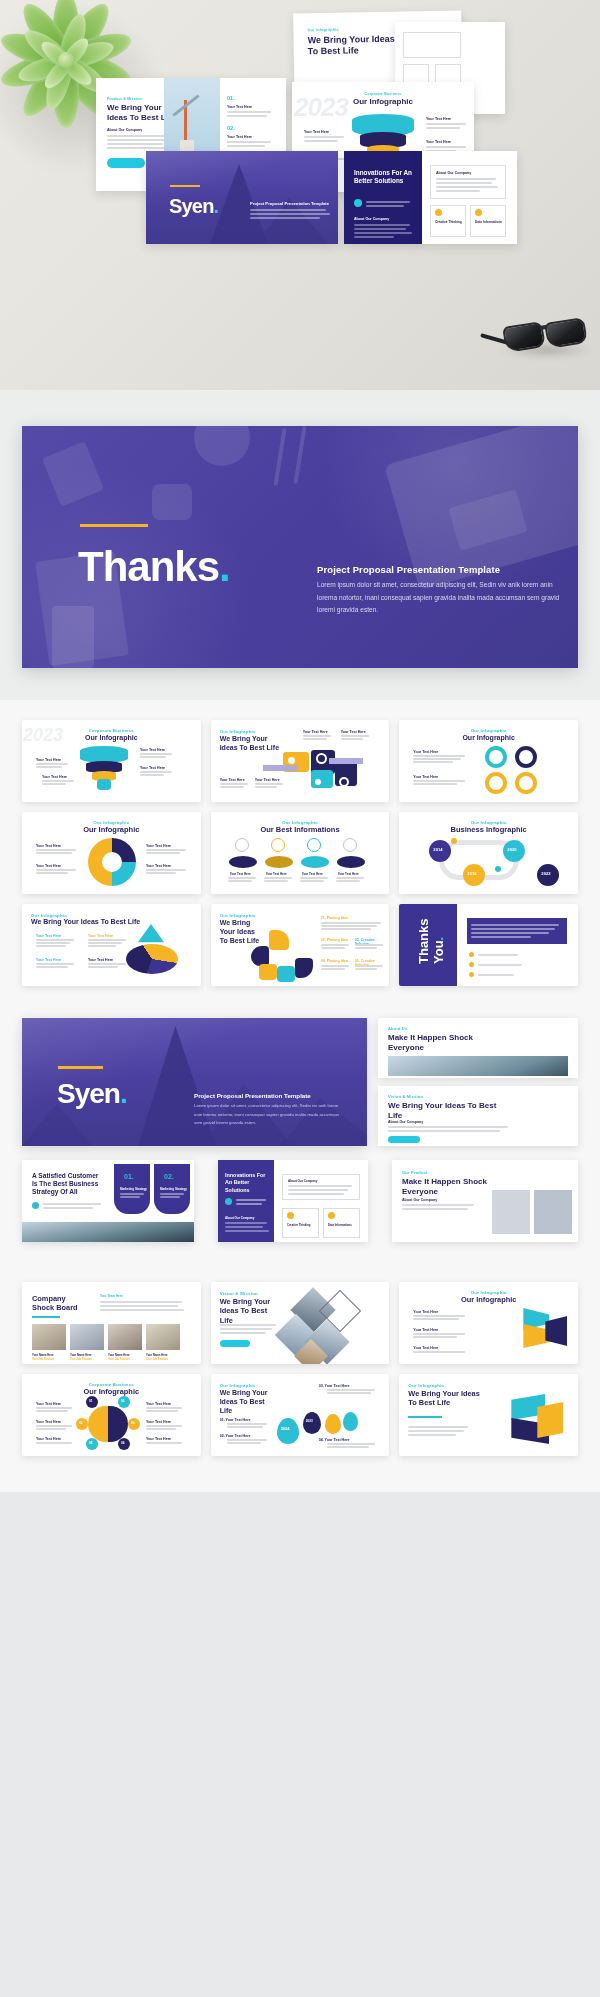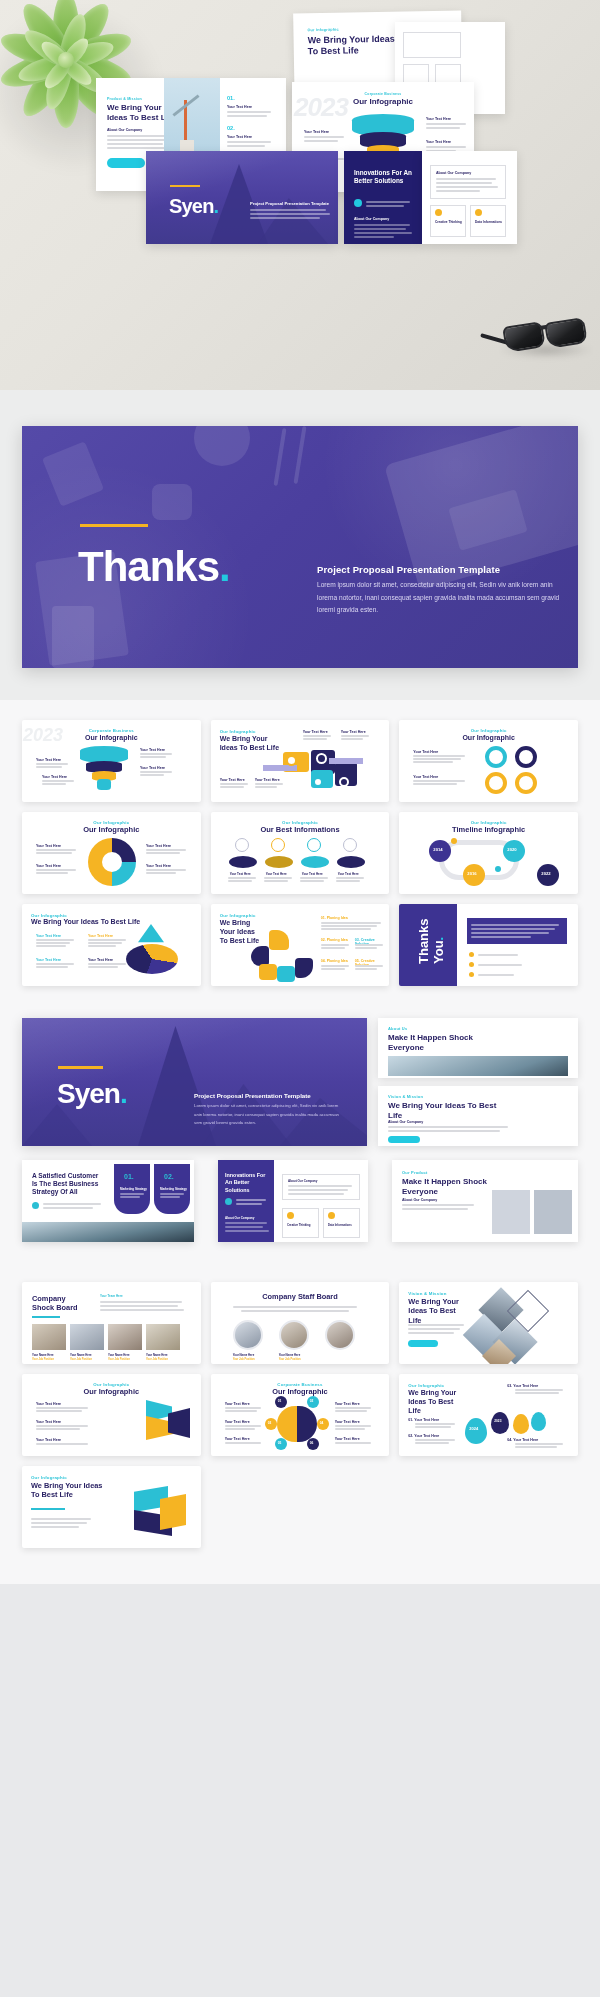--- a/index.html
+++ b/index.html
@@ -442,21 +442,21 @@
         <div class="tt tiny" style="left:91px;top:60px;font-size:3px;">Your Text Here</div>
         <div class="ln" style="left:89px;top:65px;width:28px;"></div>
         <div class="ln" style="left:89px;top:68px;width:24px;"></div>
         <div class="tt tiny" style="left:127px;top:60px;font-size:3px;">Your Text Here</div>
         <div class="ln" style="left:125px;top:65px;width:28px;"></div>
         <div class="ln" style="left:125px;top:68px;width:24px;"></div>
       </div>
 
       <div class="mini">
         <div class="mini-label center" style="top:8px;">Our Infographic</div>
-        <div class="mini-title center" style="top:13px;font-size:7.5px;">Timeline Infographic</div>
+        <div class="mini-title center" style="top:13px;font-size:7.5px;">Business Infographic</div>
         <div class="shape" style="left:40px;top:28px;width:80px;height:40px;border:5px solid #e4e5ea;border-radius:24px;"></div>
         <div class="shape sw" style="left:30px;top:28px;width:22px;height:22px;background:#3d3392;"></div>
         <div class="num" style="left:34px;top:35px;color:#fff;font-size:4.2px;">2014</div>
         <div class="shape sw" style="left:64px;top:52px;width:22px;height:22px;background:#f5b423;"></div>
         <div class="num" style="left:68px;top:59px;color:#fff;font-size:4.2px;">2016</div>
         <div class="shape sw" style="left:104px;top:28px;width:22px;height:22px;background:#2bbfd4;"></div>
         <div class="num" style="left:108px;top:35px;color:#fff;font-size:4.2px;">2020</div>
         <div class="shape sw" style="left:138px;top:52px;width:22px;height:22px;background:#262262;"></div>
         <div class="num" style="left:142px;top:59px;color:#fff;font-size:4.2px;">2022</div>
         <div class="shape sw c-yellow" style="left:52px;top:26px;width:6px;height:6px;"></div>
@@ -634,32 +634,20 @@
         <div class="tt tiny" style="left:10px;top:71px;font-size:2.8px;">Your Name Here</div>
         <div class="tt tiny" style="left:10px;top:76px;font-size:2.6px;color:#f5b423;">Your Job Position</div>
         <div class="tt tiny" style="left:48px;top:71px;font-size:2.8px;">Your Name Here</div>
         <div class="tt tiny" style="left:48px;top:76px;font-size:2.6px;color:#f5b423;">Your Job Position</div>
         <div class="tt tiny" style="left:86px;top:71px;font-size:2.8px;">Your Name Here</div>
         <div class="tt tiny" style="left:86px;top:76px;font-size:2.6px;color:#f5b423;">Your Job Position</div>
         <div class="tt tiny" style="left:124px;top:71px;font-size:2.8px;">Your Name Here</div>
         <div class="tt tiny" style="left:124px;top:76px;font-size:2.6px;color:#f5b423;">Your Job Position</div>
       </div>
 
-      <div class="mini">
-        <div class="mini-title center" style="top:10px;font-size:7.4px;">Company Staff Board</div>
-        <div class="ln" style="left:22px;top:24px;width:124px;"></div>
-        <div class="ln" style="left:30px;top:28px;width:108px;"></div>
-        <div class="shape sw" style="left:22px;top:38px;width:30px;height:30px;background:linear-gradient(150deg,#d6dce4,#8994a3);border:2px solid #e7e9ee;"></div>
-        <div class="shape sw" style="left:68px;top:38px;width:30px;height:30px;background:linear-gradient(150deg,#dad3ca,#948777);border:2px solid #e7e9ee;"></div>
-        <div class="shape sw" style="left:114px;top:38px;width:30px;height:30px;background:linear-gradient(150deg,#d9d2cb,#8d8075);border:2px solid #e7e9ee;"></div>
-        <div class="tt tiny" style="left:22px;top:71px;font-size:2.8px;">Your Name Here</div>
-        <div class="tt tiny" style="left:22px;top:76px;font-size:2.6px;color:#f5b423;">Your Job Position</div>
-        <div class="tt tiny" style="left:68px;top:71px;font-size:2.8px;">Your Name Here</div>
-        <div class="tt tiny" style="left:68px;top:76px;font-size:2.6px;color:#f5b423;">Your Job Position</div>
-      </div>
 
       <div class="mini">
         <div class="mini-label">Vision &amp; Mission</div>
         <div class="mini-title" style="top:15px;font-size:7.4px;width:60px;">We Bring Your Ideas To Best Life</div>
         <div class="ln" style="left:9px;top:42px;width:56px;"></div>
         <div class="ln" style="left:9px;top:46px;width:52px;"></div>
         <div class="ln" style="left:9px;top:50px;width:46px;"></div>
         <div class="shape" style="left:9px;top:58px;width:30px;height:7px;border-radius:4px;background:#22c9e0;"></div>
         <div class="shape" style="left:86px;top:12px;width:32px;height:32px;transform:rotate(45deg);background:linear-gradient(150deg,#b9c6d2,#5c6b7a);"></div>
         <div class="shape" style="left:114px;top:14px;width:30px;height:30px;transform:rotate(45deg);border:1px solid #6b718a;"></div>

